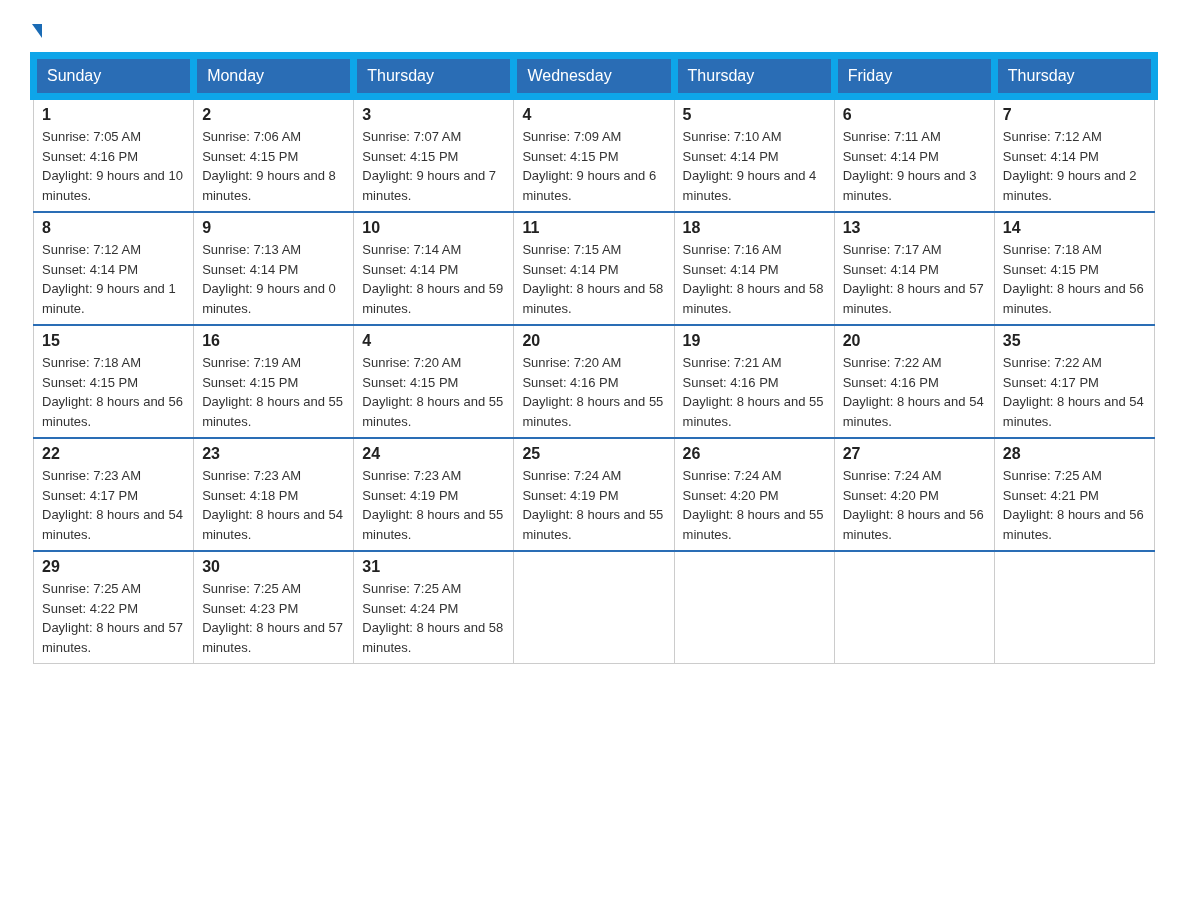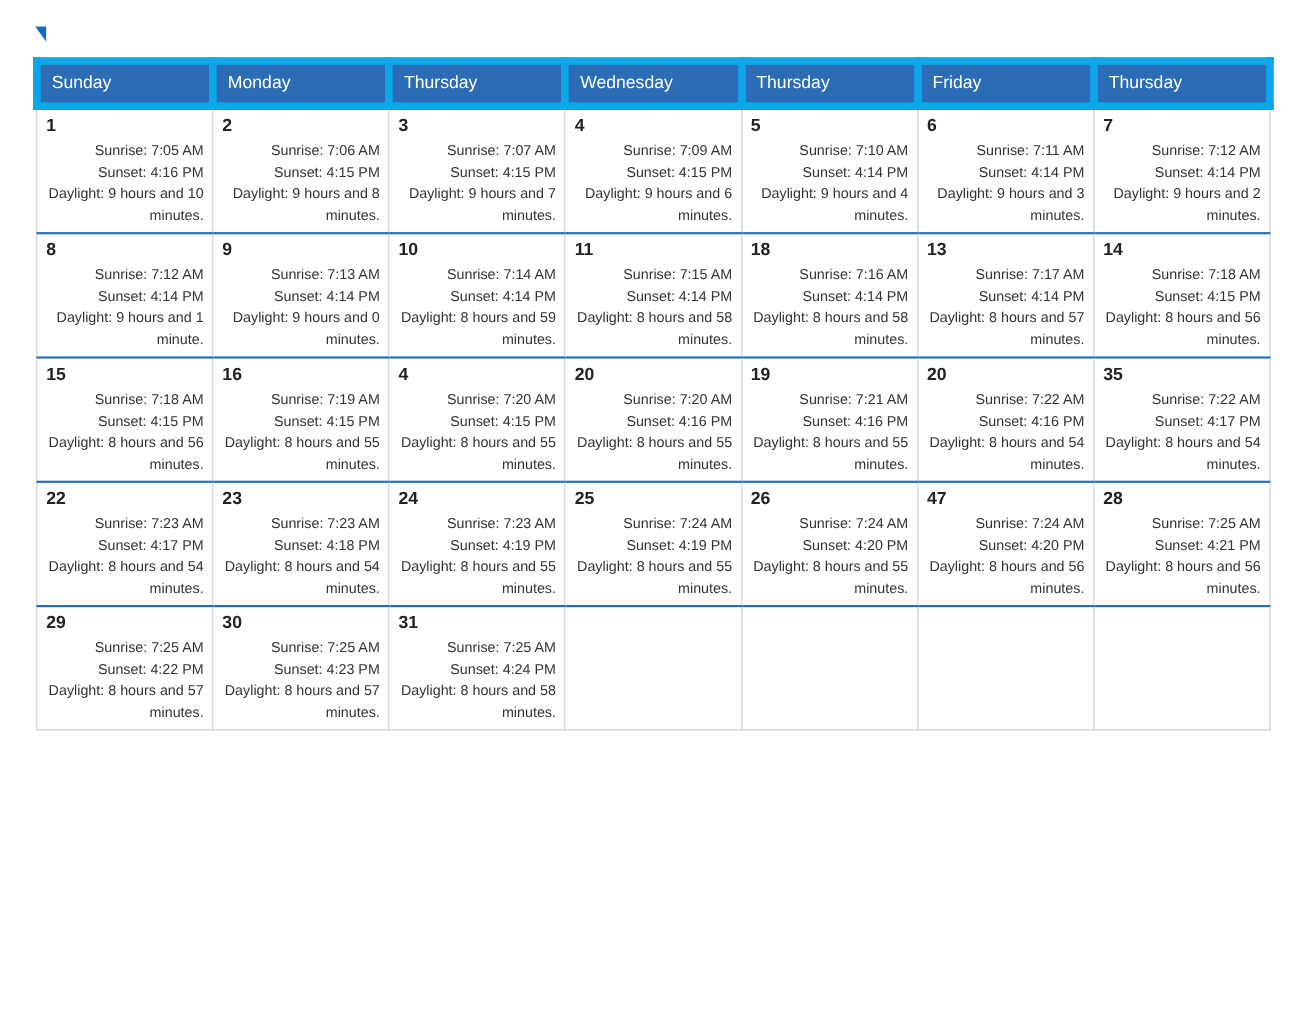--- a/index.html
+++ b/index.html
@@ -83,21 +83,20 @@
     .day-number {
       font-size: 16px;
       font-weight: bold;
       color: #222;
       margin-bottom: 3px;
     }
     .day-info {
       font-size: 13px;
       color: #333;
       line-height: 1.5;
-      text-align: right;
     }
     .calendar-table tr td {
       background: #fff;
     }
     .calendar-table tbody tr:first-child td {
       border-top: 2px solid #2a6db5;
     }
     .calendar-table tbody tr td {
       border-top: 1px solid #ccc;
     }
@@ -243,21 +242,21 @@
         </td>
         <td>
           <div class="day-number">25</div>
           <div class="day-info">Sunrise: 7:24 AM<br>Sunset: 4:19 PM<br>Daylight: 8 hours and 55 minutes.</div>
         </td>
         <td>
           <div class="day-number">26</div>
           <div class="day-info">Sunrise: 7:24 AM<br>Sunset: 4:20 PM<br>Daylight: 8 hours and 55 minutes.</div>
         </td>
         <td>
-          <div class="day-number">47</div>
+          <div class="day-number">27</div>
           <div class="day-info">Sunrise: 7:24 AM<br>Sunset: 4:20 PM<br>Daylight: 8 hours and 56 minutes.</div>
         </td>
         <td>
           <div class="day-number">28</div>
           <div class="day-info">Sunrise: 7:25 AM<br>Sunset: 4:21 PM<br>Daylight: 8 hours and 56 minutes.</div>
         </td>
       </tr>
       <tr class="week-row">
         <td>
           <div class="day-number">29</div>

